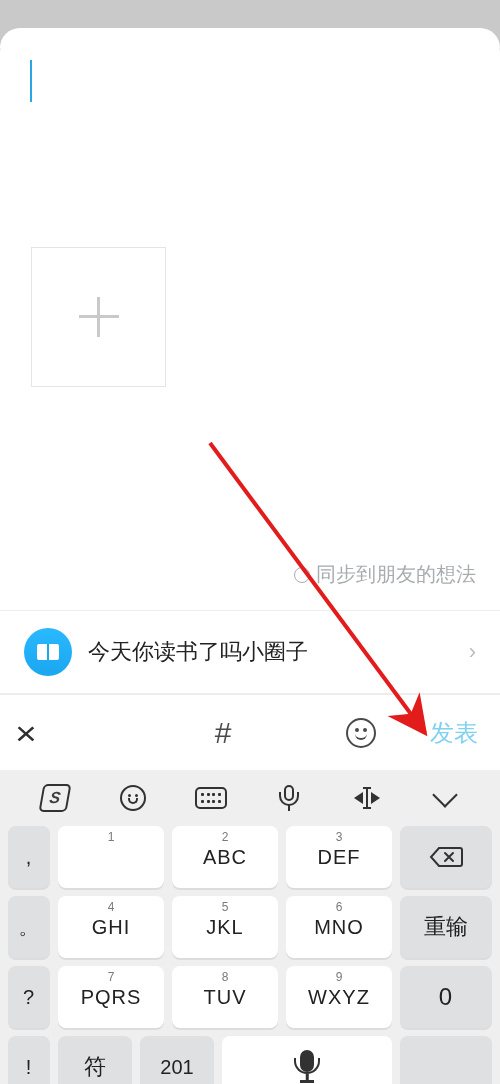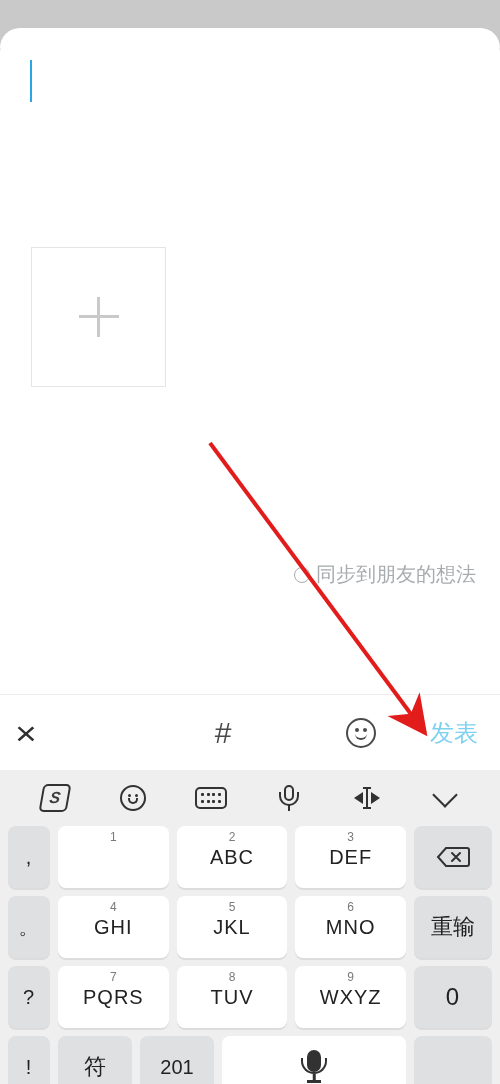--- a/index.html
+++ b/index.html
@@ -81,21 +81,21 @@
   .grid { position:absolute; left:8px; right:8px; top:56px; bottom:20px; }
   .row { position:absolute; left:0; right:0; height:62px; display:flex; gap:8px; }
   .row.r1{ top:0;} .row.r2{ top:70px;} .row.r3{ top:140px;} .row.r4{ top:210px;}
   .key { background:#ffffff; border-radius:8px; box-shadow:0 2px 0 rgba(0,0,0,.08); display:flex; flex-direction:column; align-items:center; justify-content:center; position:relative; color:#222;}
   .key.func { background:#dfe0e2; }
   .key.func.sidebig { font-size:22px; }
   .key .sup{ position:absolute; top:4px; font-size:12px; color:#7a7a7a;}
   .key .main{ font-size:20px; letter-spacing:1px;}
   .punct{ width:42px;}
   .wide{ flex:1;}
-  .side{ width:78px;}
+  .side{ width:92px;}
   .space{ flex:3;}
   .bksp svg{ width:34px; height:22px;}
   .zero .main{font-size:24px;}
   .micbig{ position:relative; width:100%; height:100%;}
   .micbig .m{position:absolute; top:14px; left:50%; transform:translateX(-50%); width:14px; height:22px; background:#323232; border-radius:8px;}
   .micbig .a{position:absolute; top:22px; left:50%; transform:translateX(-50%); width:26px; height:16px; border:2.5px solid #323232; border-top:none; border-radius:0 0 16px 16px;}
   .micbig .s{position:absolute; top:38px; left:50%; transform:translateX(-50%); width:2.5px; height:7px; background:#323232;}
   .micbig .b{position:absolute; top:44px; left:50%; transform:translateX(-50%); width:14px; height:2.5px; background:#323232;}
 
   
@@ -114,20 +114,28 @@
 
   <div class="add-tile">
     <div class="plus"></div>
   </div>
 
   <div class="sync">
     <span class="ring"></span>
     <span>同步到朋友的想法</span>
   </div>
 
+  <div class="band">
+    <div class="circle-icon">
+      <span class="bang">读书圈</span>
+      <span class="book"></span>
+    </div>
+    <div class="band-text">今天你读书了吗小圈子</div>
+    <div class="chev">›</div>
+  </div>
 
   <div class="actions">
     <div class="slot first">
         <span class="x">×</span>
       </div>
     <div class="slot">
         <span class="hash">#</span>
       </div>
     <div class="slot">
       <span class="smile">

